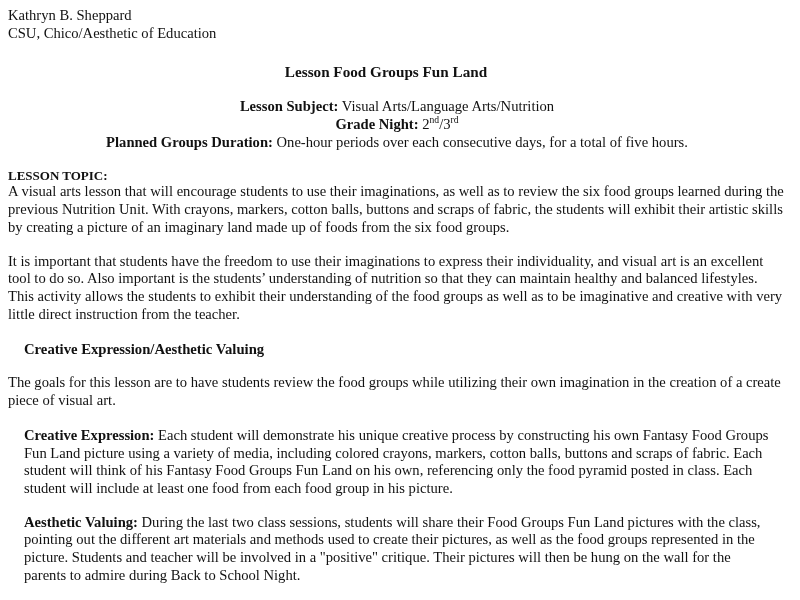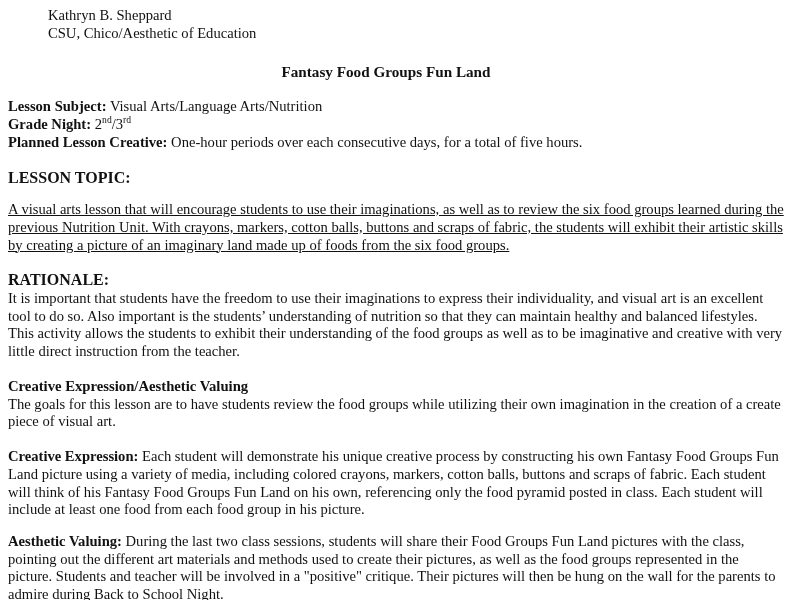--- a/index.html
+++ b/index.html
@@ -23,113 +23,110 @@
     background: #ffffff;
   }
   .author-block {
     font-size: 14.6px;
     line-height: 1.20;
     margin: 0 0 0 0;
   }
   .author-line {
     display: block;
     white-space: nowrap;
-    margin-left: 40px;
   }
   .doc-title {
     text-align: center;
     font-size: 15.2px;
     font-weight: bold;
     margin: 21px 0 0 0;
     padding-right: 22px;
     line-height: 1.2;
   }
   .meta-block {
     margin: 17px 0 0 0;
     font-size: 14.6px;
     line-height: 1.22;
   }
   .meta-line {
     display: block;
+    text-align: center;
   }
   .meta-label {
     font-weight: bold;
   }
   sup {
     font-size: 0.66em;
     vertical-align: super;
     line-height: 0;
     font-family: Liberation Serif, serif;
   }
   .section {
     margin-top: 14px;
   }
   .section-heading {
     font-weight: bold;
-    font-size: 16px;
+    font-size: 13px;
     line-height: 1.22;
     margin: 0;
   }
   .section-subheading {
     font-weight: bold;
     font-size: 14.7px;
     line-height: 1.22;
-    margin: 0;
+    margin: 16px;
   }
   .section-body {
     font-size: 14.6px;
     line-height: 1.215;
     margin: 0;
     text-align: left;
   }
   .gap-after-heading {
-    margin-top: 14px;
-    text-decoration: underline;
   }
   .run-in-label {
     font-weight: bold;
   }
   .para {
     font-size: 14.6px;
     line-height: 1.215;
-    margin: 0;
+    margin: 16px;
   }
   .para + .para {
     margin-top: 14px;
   }
   #s-lesson-topic { margin-top: 16px; }
   #s-rationale   { margin-top: 16px; }
   #s-goals       { margin-top: 17px; }
   #s-objectives  { margin-top: 17px; }
 </style>
 </head>
 <body>
 
 <div class="page">
 
   <div class="author-block">
     <span class="author-line">Kathryn B. Sheppard</span>
     <span class="author-line">CSU, Chico/Aesthetic of Education</span>
   </div>
 
-  <div class="doc-title">Fantasy Food Groups Fun Land</div>
+  <div class="doc-title">Lesson Food Groups Fun Land</div>
 
   <div class="meta-block">
     <span class="meta-line"><span class="meta-label">Lesson Subject:</span> <span>Visual Arts/Language Arts/Nutrition</span></span>
     <span class="meta-line"><span class="meta-label">Grade Night:</span> <span><span>2</span><sup>nd</sup><span>/</span><span>3</span><sup>rd</sup></span></span>
-    <span class="meta-line"><span class="meta-label">Planned Lesson Creative:</span> <span>One-hour periods over each consecutive days, for a total of five hours.</span></span>
+    <span class="meta-line"><span class="meta-label">Planned Groups Duration:</span> <span>One-hour periods over each consecutive days, for a total of five hours.</span></span>
   </div>
 
   <div class="section" id="s-lesson-topic">
     <div class="section-heading">LESSON TOPIC:</div>
     <div class="section-body gap-after-heading">A visual arts lesson that will encourage students to use their imaginations, as well as to review the six food groups learned during the previous Nutrition Unit. With crayons, markers, cotton balls, buttons and scraps of fabric, the students will exhibit their artistic skills by creating a picture of an imaginary land made up of foods from the six food groups.</div>
   </div>
 
   <div class="section" id="s-rationale">
-    <div class="section-heading">RATIONALE:</div>
     <div class="section-body">It is important that students have the freedom to use their imaginations to express their individuality, and visual art is an excellent tool to do so. Also important is the students’ understanding of nutrition so that they can maintain healthy and balanced lifestyles. This activity allows the students to exhibit their understanding of the food groups as well as to be imaginative and creative with very little direct instruction from the teacher.</div>
   </div>
 
   <div class="section" id="s-goals">
     <div class="section-subheading">Creative Expression/Aesthetic Valuing</div>
     <div class="section-body">The goals for this lesson are to have students review the food groups while utilizing their own imagination in the creation of a create piece of visual art.</div>
   </div>
 
   <div class="section" id="s-objectives">
     <div class="para"><span class="run-in-label">Creative Expression:</span> <span>Each student will demonstrate his unique creative process by constructing his own Fantasy Food Groups Fun Land picture using a variety of media, including colored crayons, markers, cotton balls, buttons and scraps of fabric. Each student will think of his Fantasy Food Groups Fun Land on his own, referencing only the food pyramid posted in class. Each student will include at least one food from each food group in his picture.</span></div>

